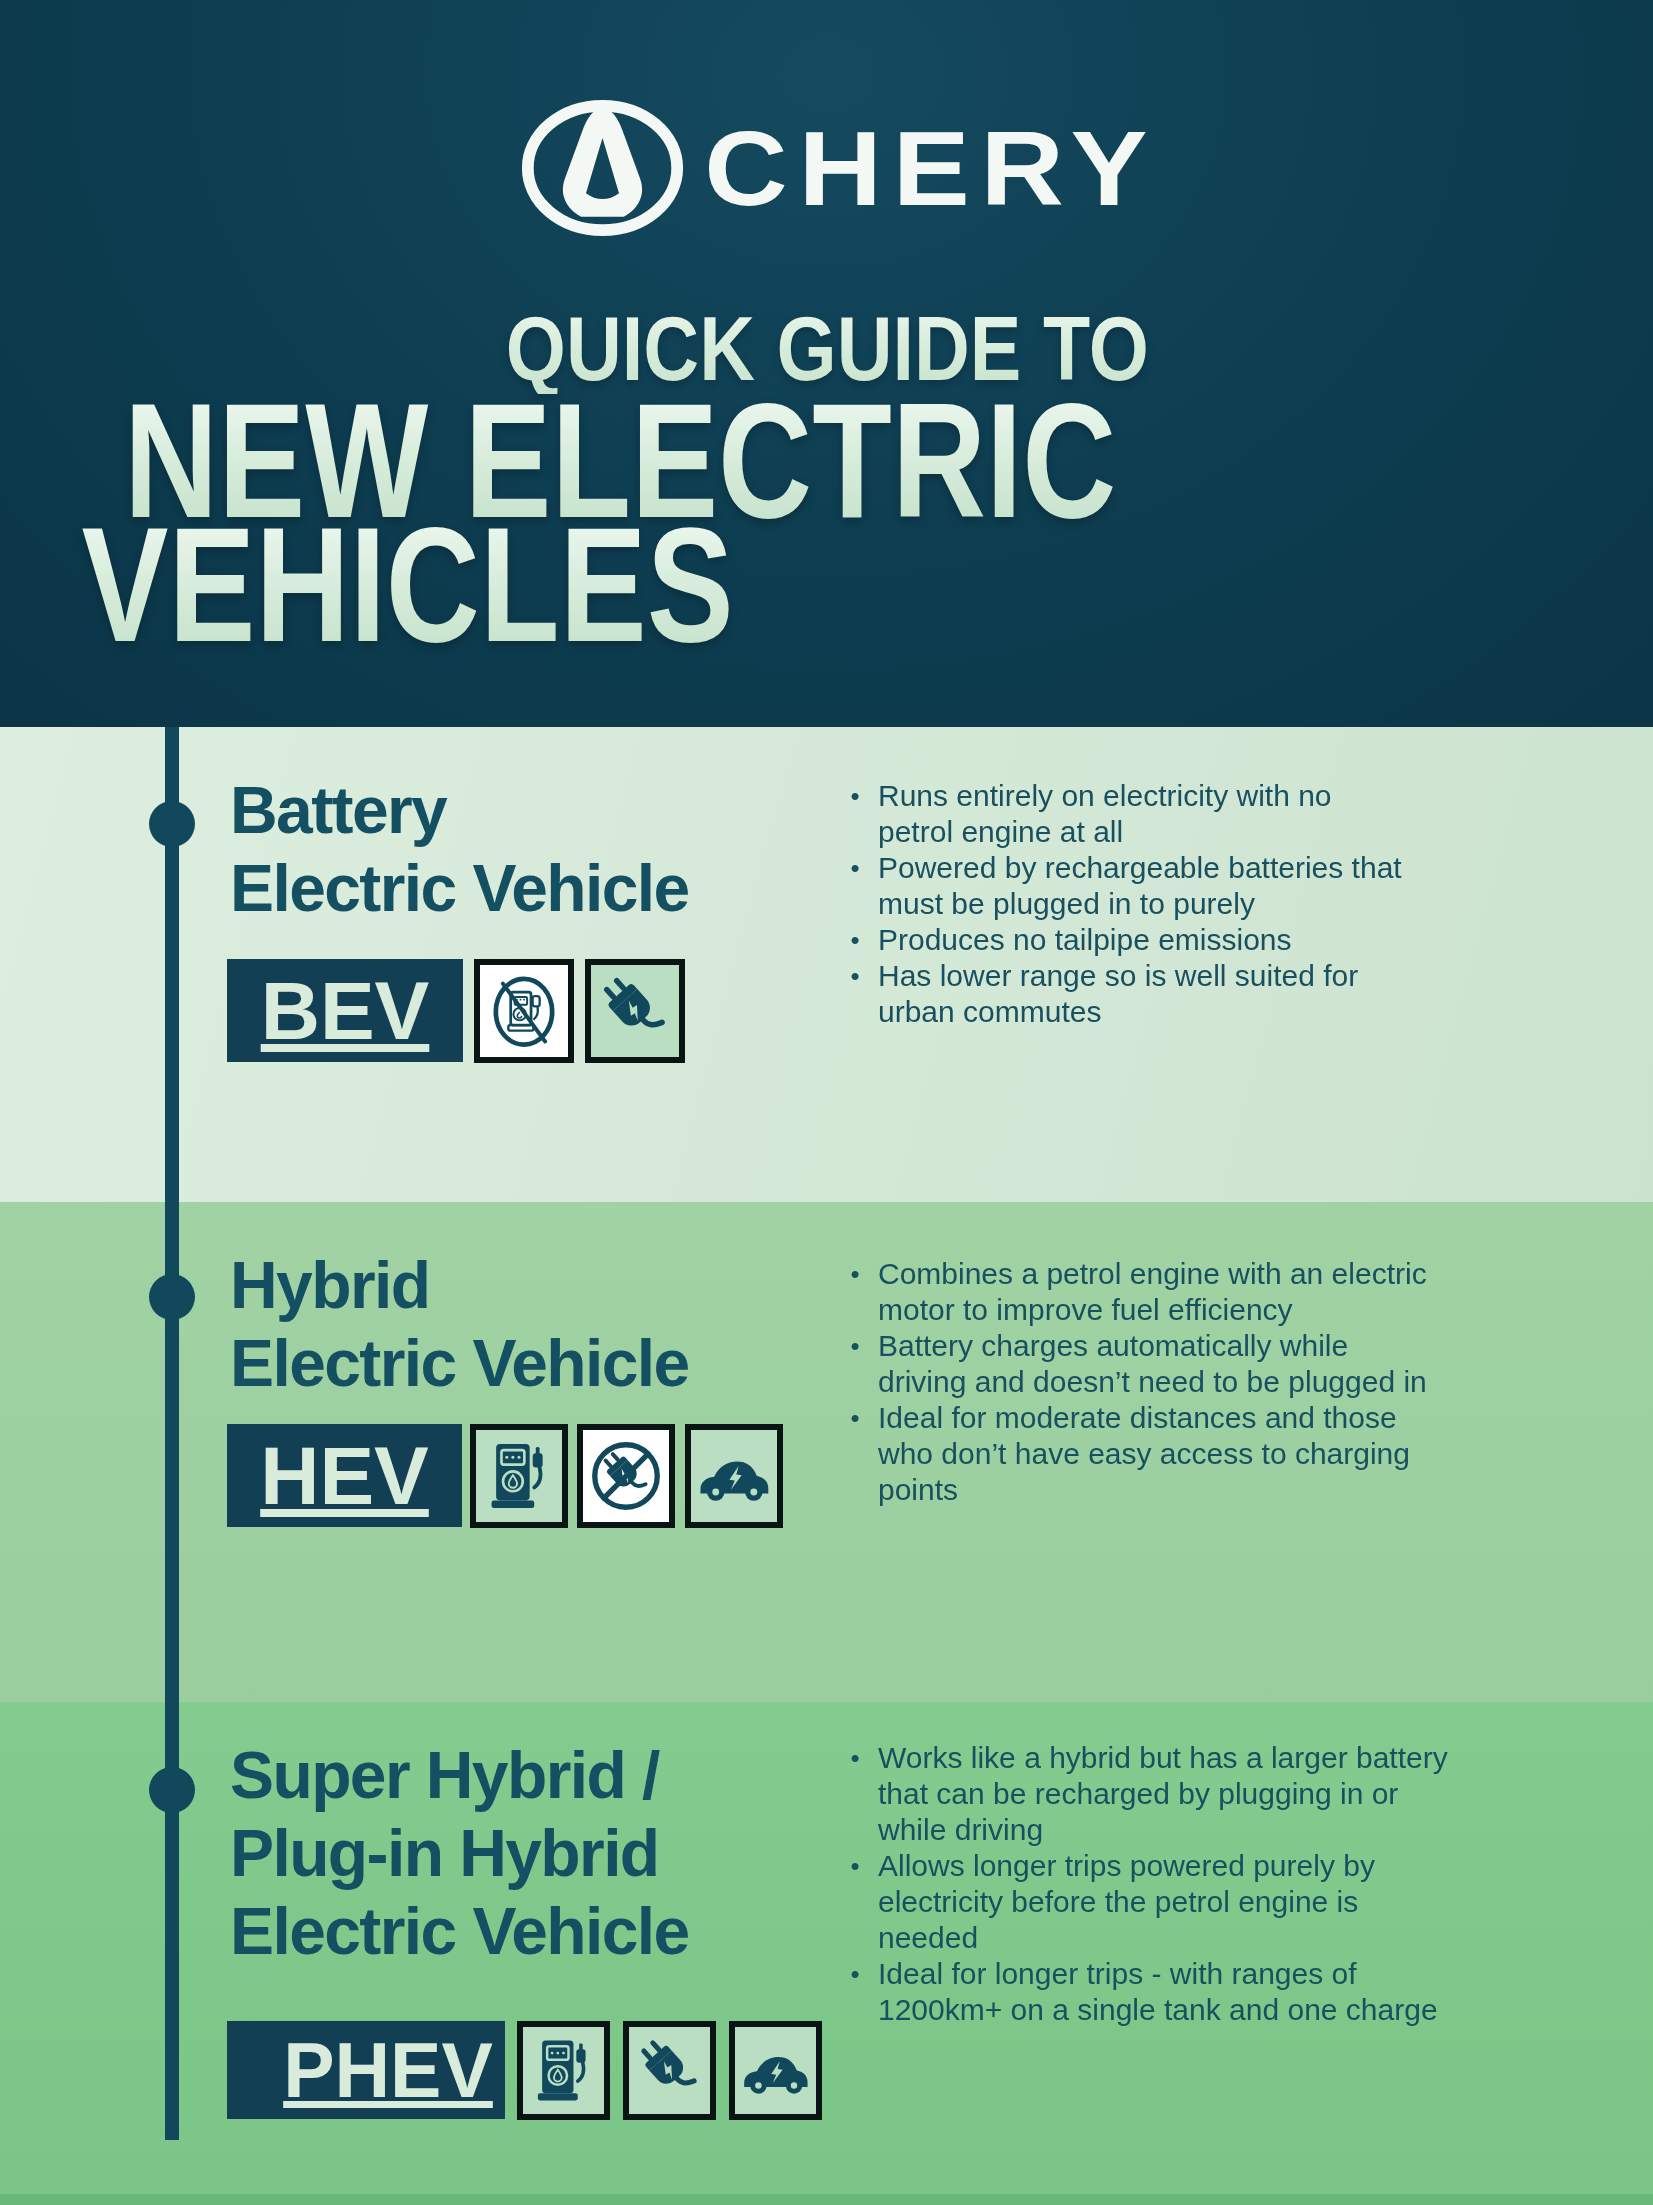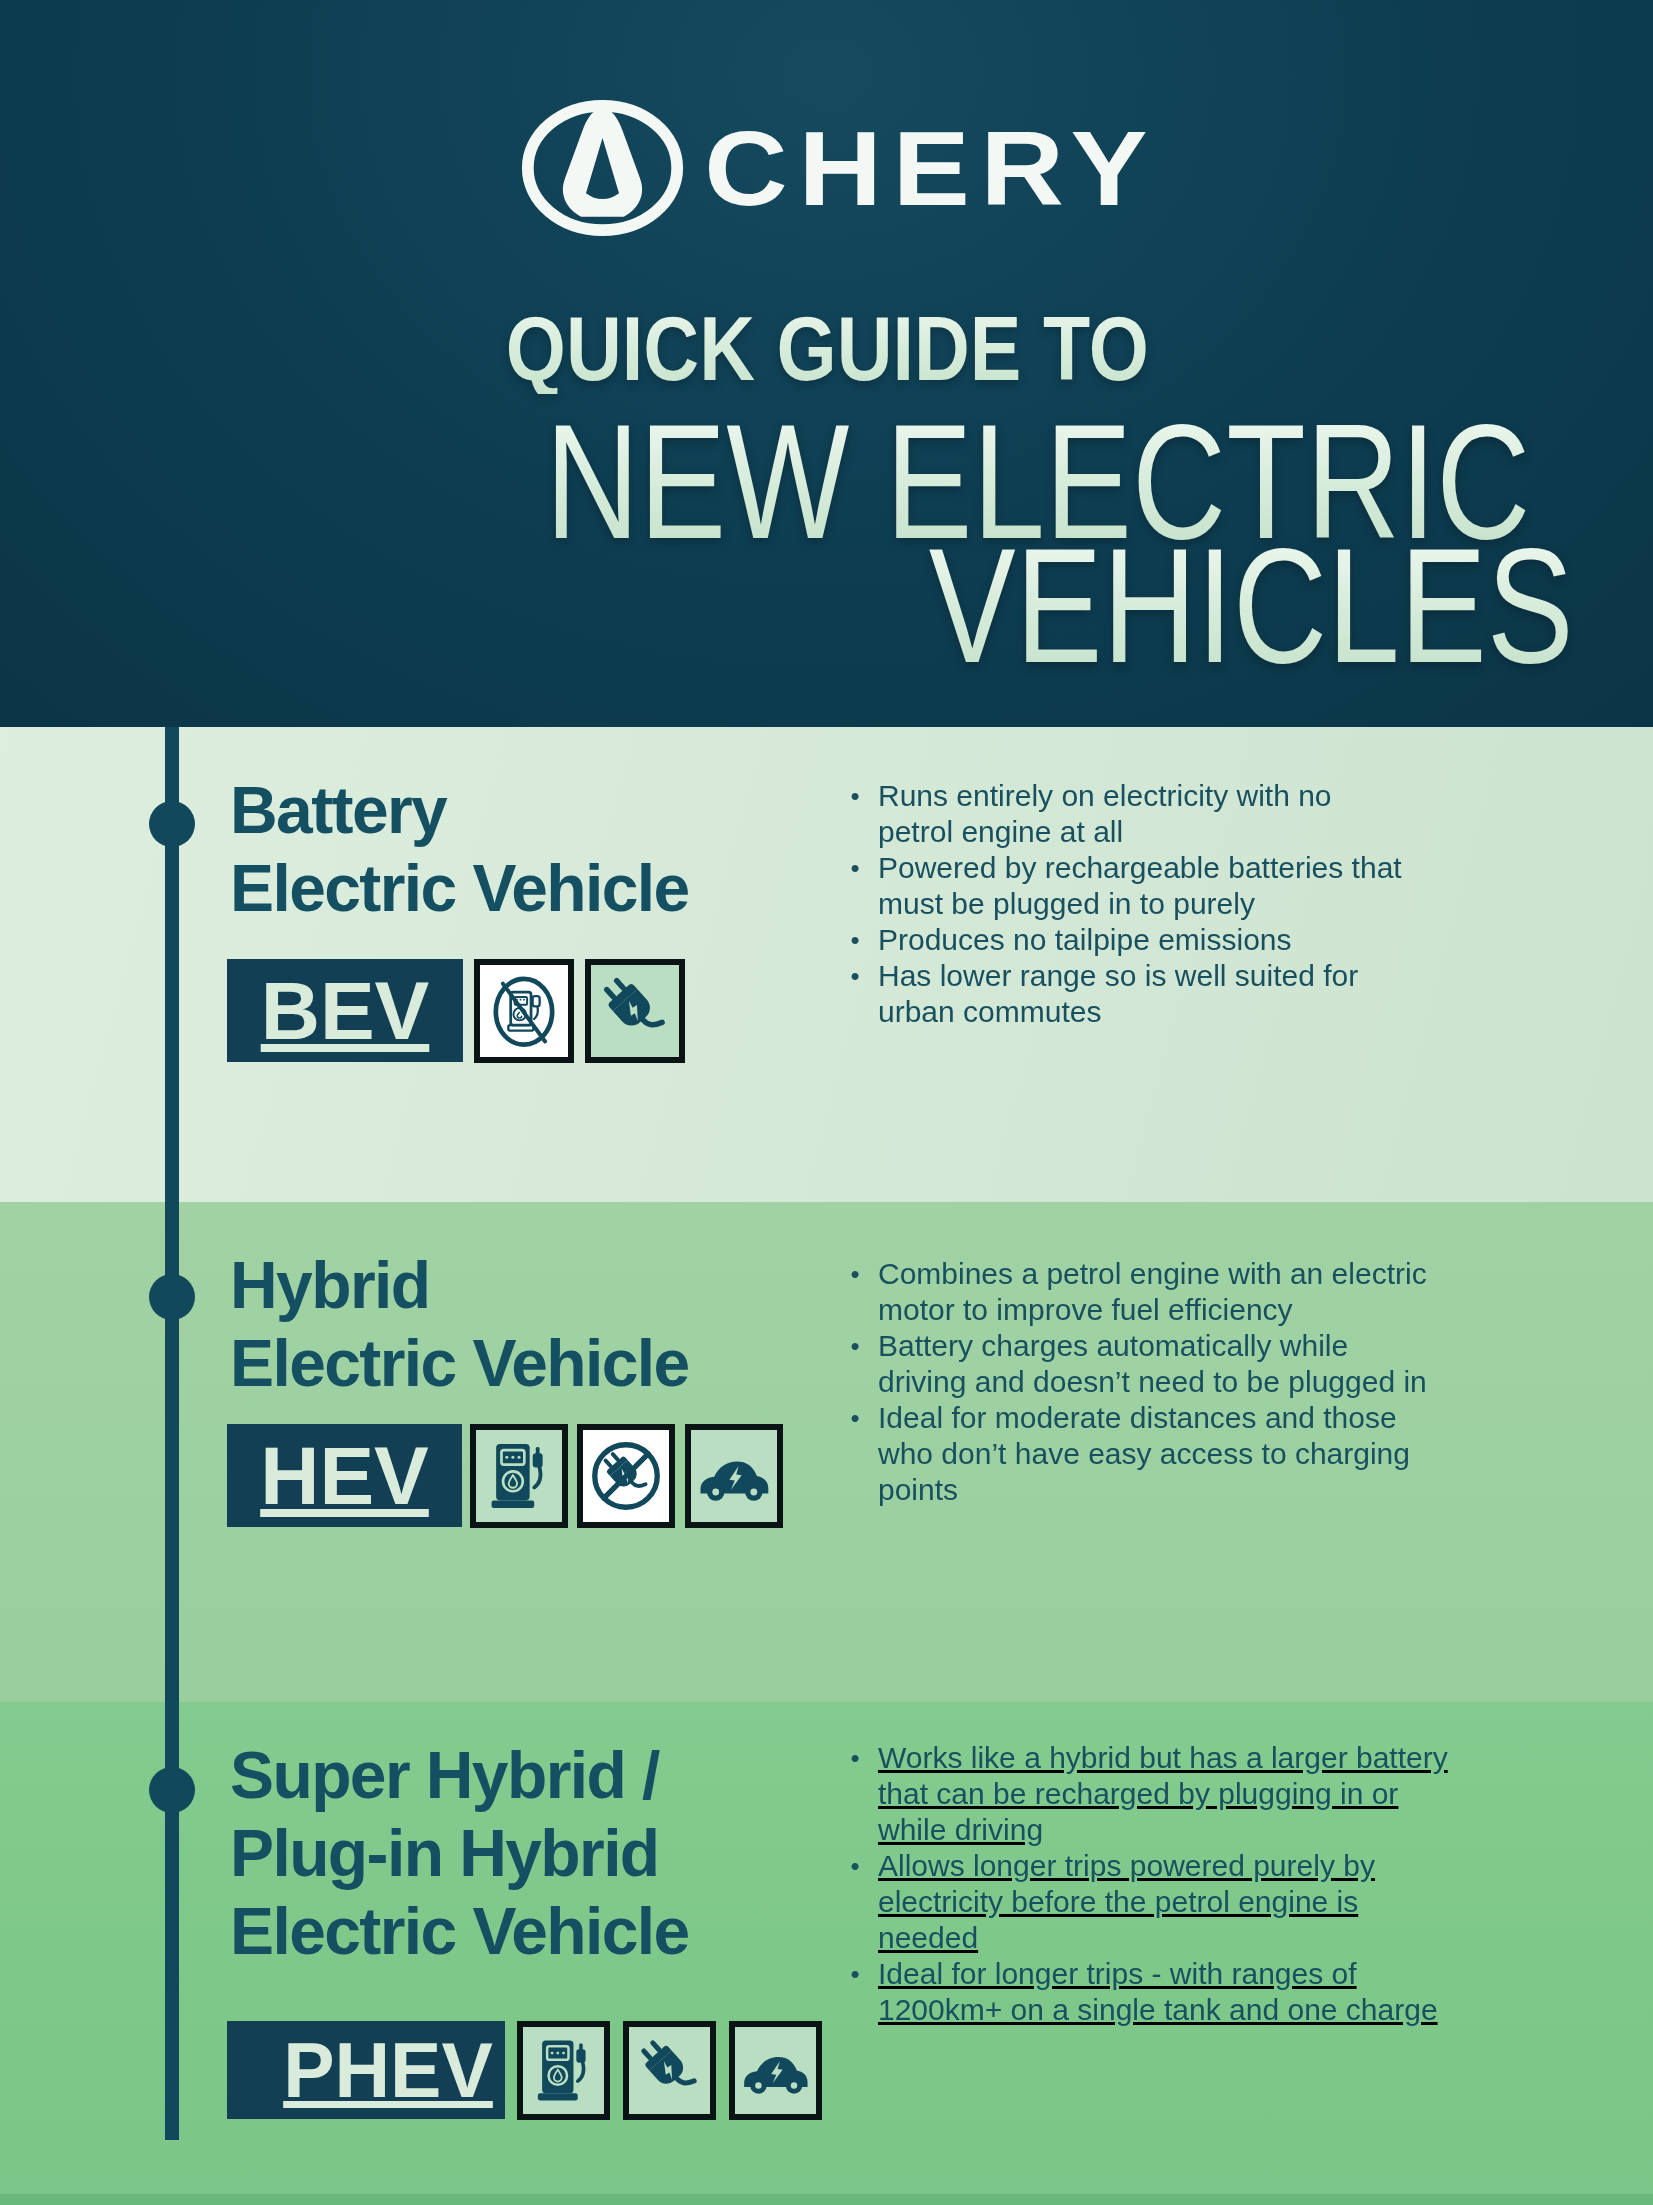--- a/index.html
+++ b/index.html
@@ -31,22 +31,22 @@
     font-size:105px;font-weight:bold;color:#f3f8f4;
     letter-spacing:9.8px;display:inline-block;transform:scaleX(1.1);
     line-height:1;
   }
   .kicker{
     position:absolute;top:303px;left:0;width:100%;text-align:center;
     font-size:91px;font-weight:bold;line-height:91px;
     filter:drop-shadow(0 4.1px 4.1px rgba(4,26,36,.35));
   }
   .headline{
-    position:absolute;top:420px;left:0;width:100%;text-align:right;
-    font-size:163px;font-weight:normal;line-height:124px;
+    position:absolute;top:399px;left:0;width:100%;text-align:left;
+    font-size:163px;font-weight:bold;line-height:124px;
     filter:drop-shadow(0 4.9px 4.9px rgba(4,26,36,.4));
   }
   .cond{display:inline-block;transform:scaleX(0.8);white-space:nowrap;}
   .kicker .cond{transform:scaleX(0.85);}
   .mint-grad{
     background:linear-gradient(180deg,#eaf6ec 0%,#d5ebd9 55%,#c7e3cd 100%);
     -webkit-background-clip:text;background-clip:text;color:transparent;
   }
   
   .section{position:absolute;left:0;width:1654px;}
@@ -90,21 +90,21 @@
   .hev-box1{left:470px;top:1424px;width:98px;height:104px;}
   .hev-box2{left:577px;top:1424px;width:98px;height:104px;}
   .hev-box3{left:685px;top:1424px;width:98px;height:104px;}
   .phev-box1{left:517px;top:2021px;width:93px;height:99px;}
   .phev-box2{left:623px;top:2021px;width:93px;height:99px;}
   .phev-box3{left:729px;top:2021px;width:93px;height:99px;}
   
   .bullets{position:absolute;list-style:none;}
   .bullets-bev{left:849px;top:778px;width:751px;}
   .bullets-hev{left:849px;top:1256px;width:751px;}
-  .bullets-phev{left:849px;top:1740px;width:760px;text-decoration:underline;}
+  .bullets-phev{left:849px;top:1740px;width:760px;}
   .bullets li{
     position:relative;padding-left:29px;
     font-size:30px;line-height:36px;color:var(--body-color);
   }
   .bullets li::before{
     content:"\2022";position:absolute;left:1.6px;top:0px;
     font-size:26px;color:var(--body-color);
   }
   .bullet-text{white-space:pre-line;}
   .defs-hidden{position:absolute;width:0;height:0;overflow:hidden;}

